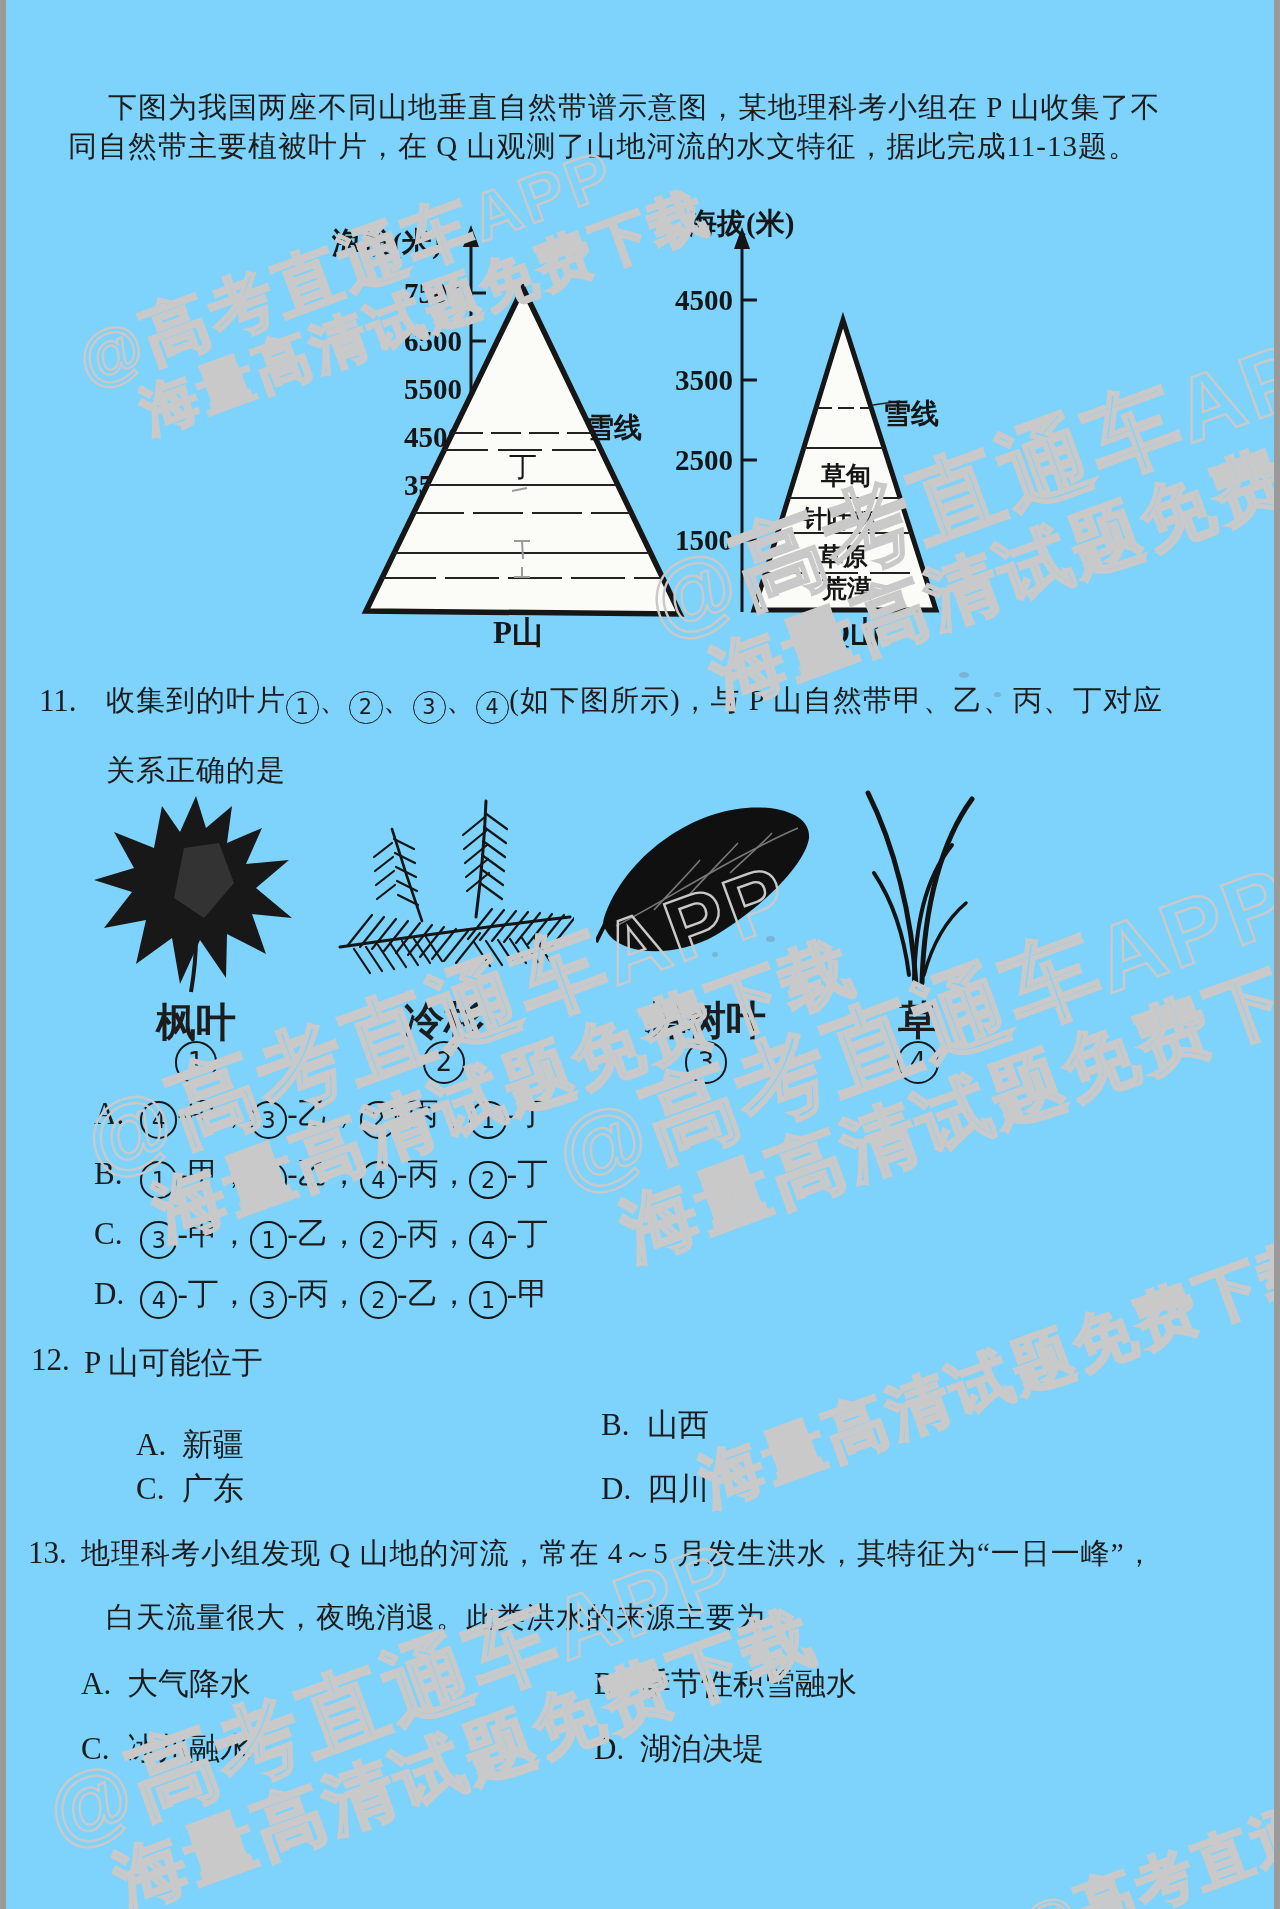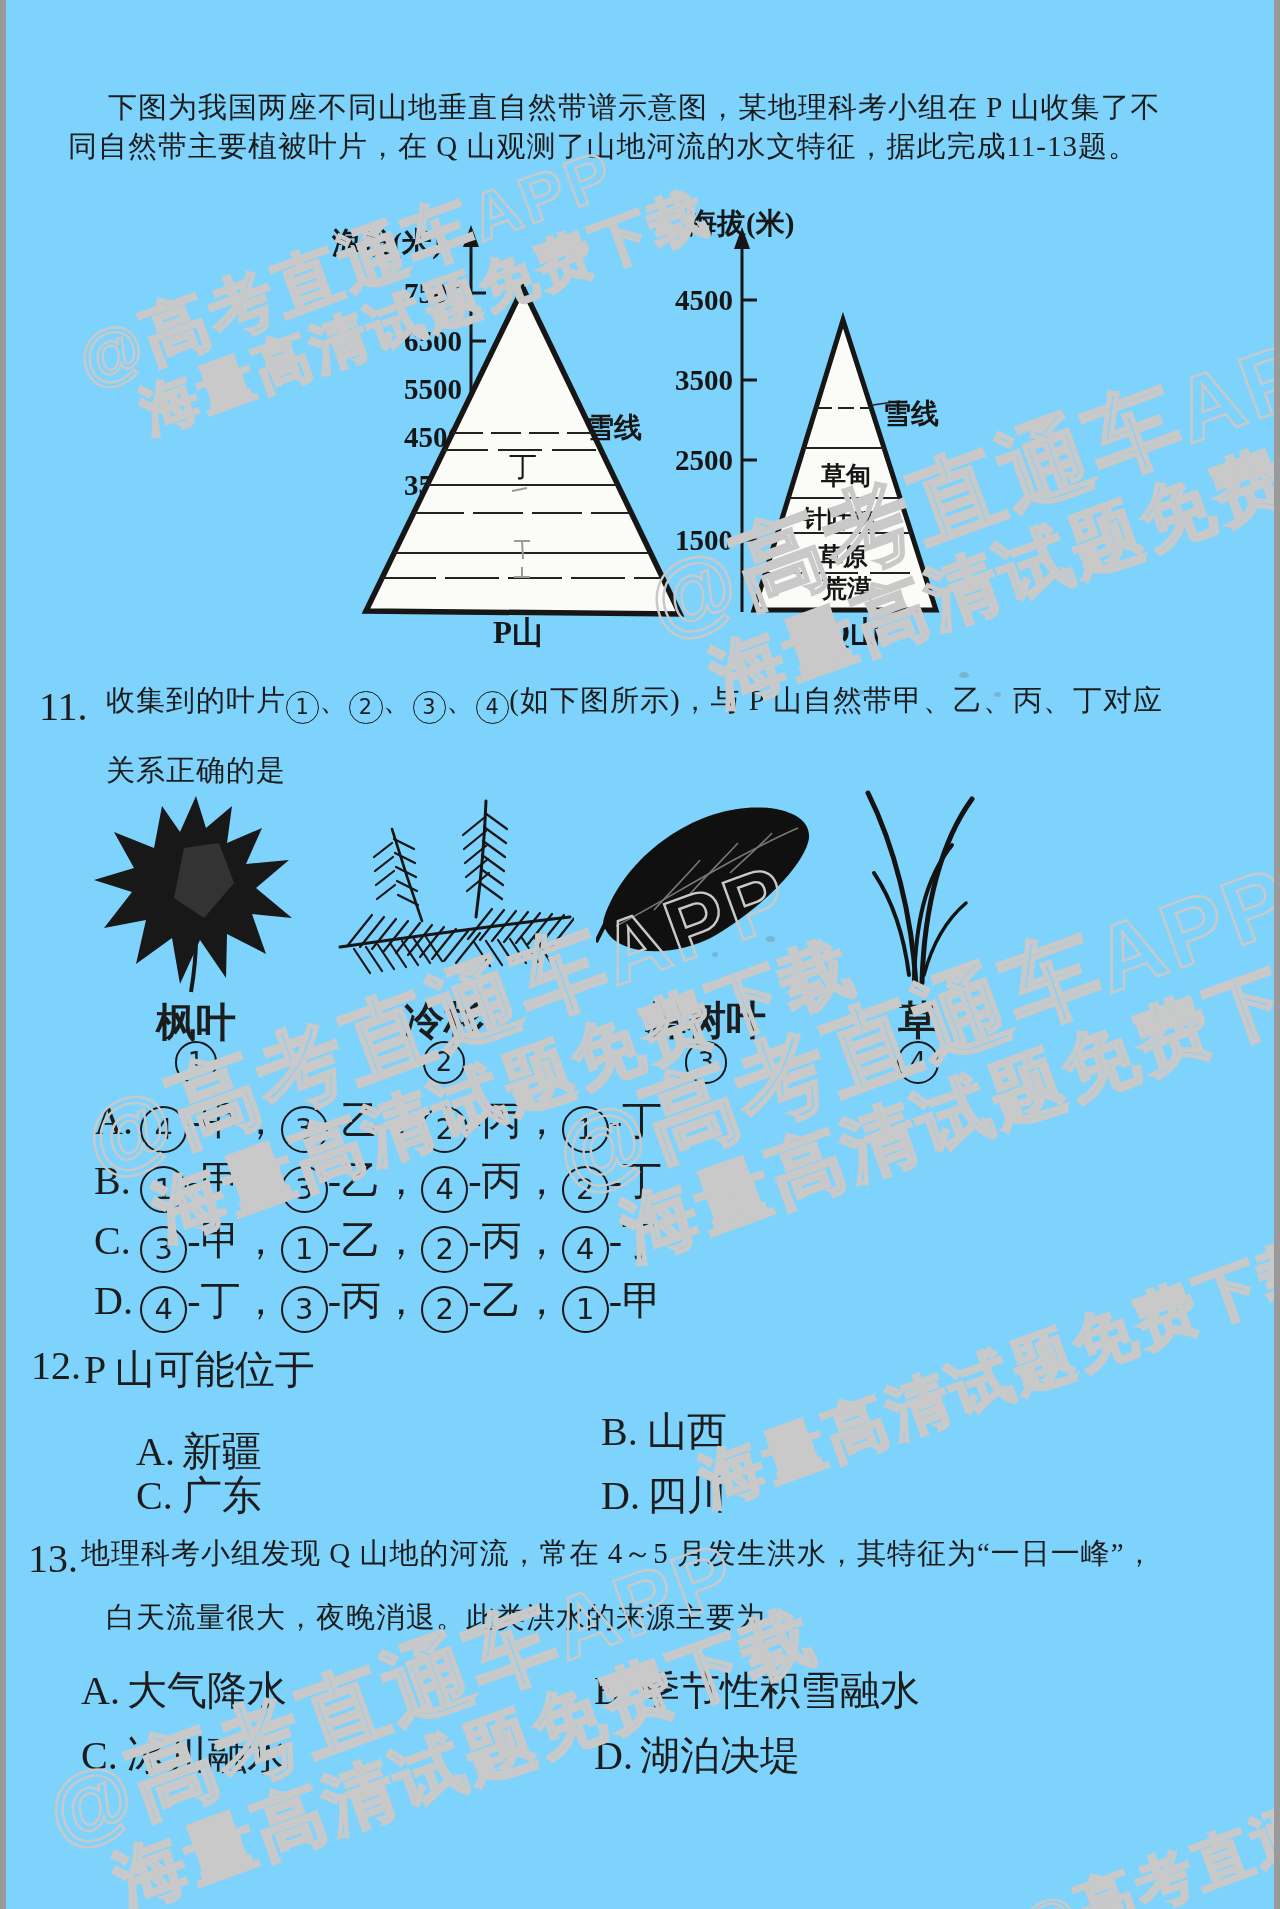--- a/index.html
+++ b/index.html
@@ -1,19 +1,19 @@
 <!DOCTYPE html>
 <html><head>
 <meta charset="utf-8">
 <style>
   html,body{margin:0;padding:0;background:#9a9a9a;}
   .page{position:relative;width:1268px;height:1909px;margin:0 auto;background:#7dd3fc;
         overflow:hidden;font-family:"Liberation Serif","DejaVu Serif",serif;color:#1c1c1c;}
   .txt{position:absolute;white-space:nowrap;}
-  .body-30{font-size:40px;}
+  .body-30{font-size:31px;}
   .body-29{font-size:29px;letter-spacing:1px;}
   .opt-label{display:inline-block;min-width:46px;}
   .cn{display:inline-flex;align-items:center;justify-content:center;
       font-size:.72em;width:1.5em;height:1.5em;border:.09em solid #161616;border-radius:50%;
       vertical-align:-0.18em;font-family:"DejaVu Sans",sans-serif;line-height:1;}
   .leaf-cap{position:absolute;font-weight:700;font-size:40px;text-align:center;}
   .leaf-num{position:absolute;text-align:center;font-size:36px;}
   .footer{position:absolute;left:0;width:100%;text-align:center;font-size:29px;letter-spacing:2px;}
   .wm{position:absolute;transform:rotate(-20deg);transform-origin:0 0;pointer-events:none;z-index:40;}
   .wm div{color:transparent;-webkit-text-stroke:2.4px #c9c9c9;font-weight:700;white-space:nowrap;

